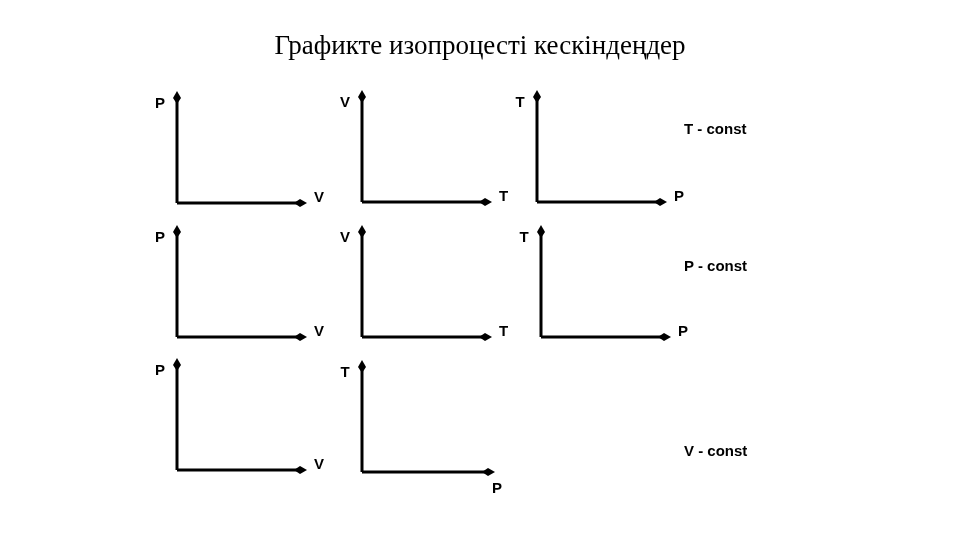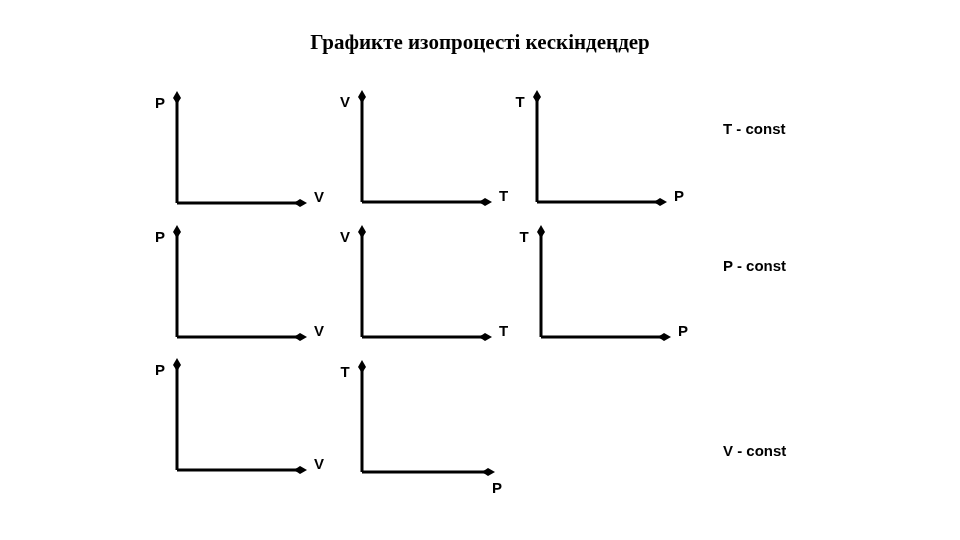--- a/index.html
+++ b/index.html
@@ -13,22 +13,22 @@
     color: #000000;
   }
   .title {
     position: absolute;
     top: 30px;
     left: 0;
     width: 100%;
     margin: 0;
     text-align: center;
     font-family: "Liberation Serif", serif;
-    font-weight: bold;
-    font-size: 21px;
+    font-weight: normal;
+    font-size: 27px;
     color: #000000;
   }
   .axis {
     position: absolute;
     width: 180px;
     height: 150px;
   }
   .axis svg {
     position: absolute;
     left: 20px;
@@ -61,21 +61,21 @@
     font-weight: bold;
     font-size: 15px;
     line-height: 15px;
   }
   .x-below .x-label {
     left: 155px;
     top: 126px;
   }
   .const-label {
     position: absolute;
-    left: 723px;
+    left: 684px;
     font-weight: bold;
     font-size: 15px;
     line-height: 18px;
   }
 </style>
 </head>
 <body>
 
 <div class="slide">
 

